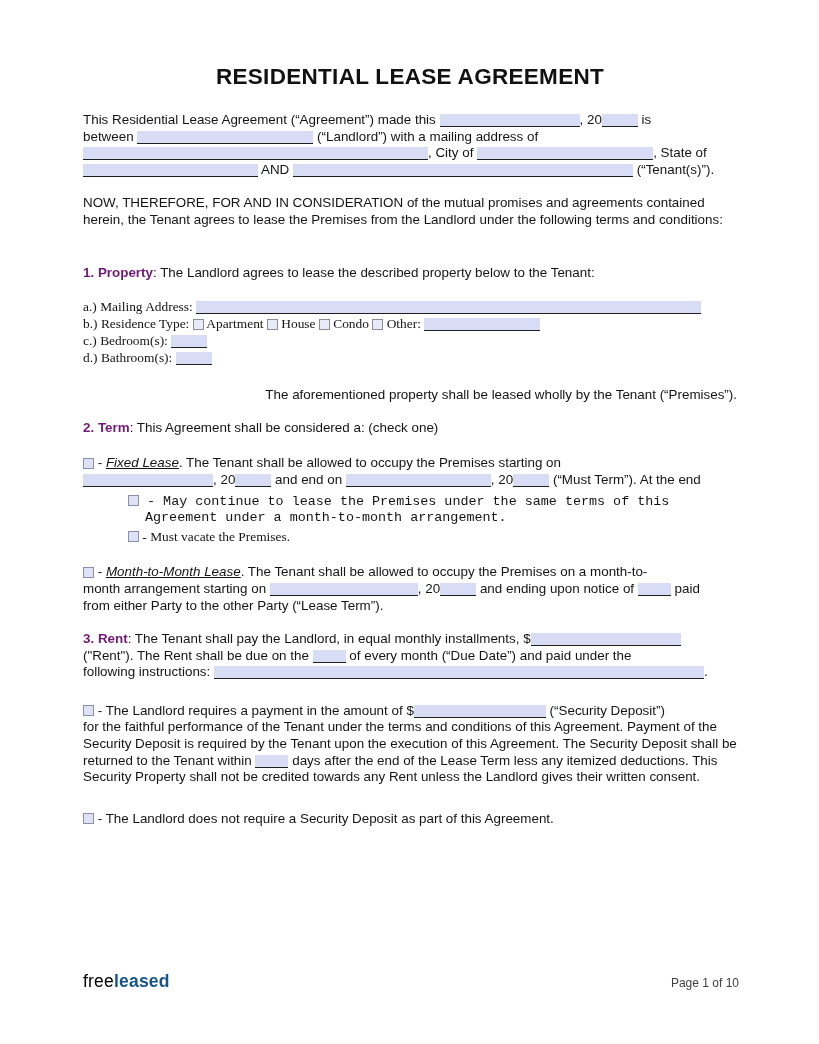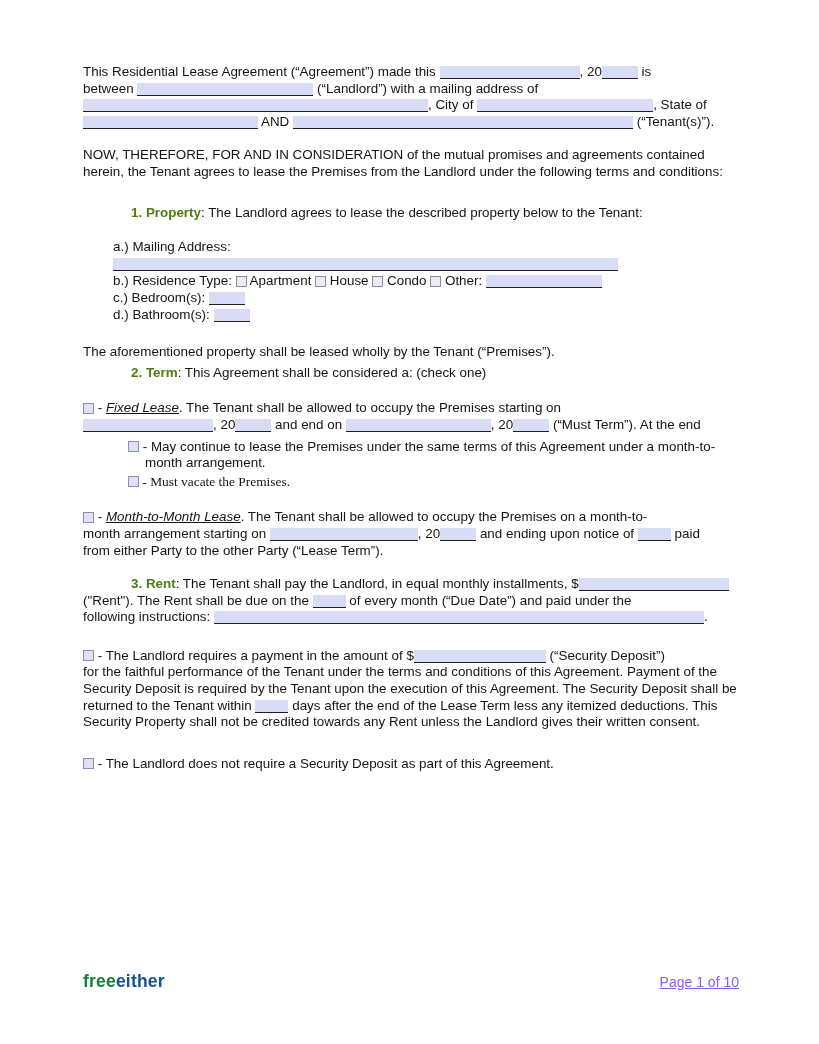--- a/index.html
+++ b/index.html
@@ -32,48 +32,49 @@
   }
   .cb {
     display:inline-block;
     width:11px; height:11px;
     background:#dfe2f6;
     border:1px solid #8a90ab;
     vertical-align:-1.5px;
   }
   .cb.plain { background:#e9ebf8; border-color:#8d8d96; }
   .uname { text-decoration:underline; }
-  .items { margin-left:30px; margin-bottom:21px; }
+  .items { margin-bottom:21px;font-family:Liberation Serif, serif; }
   .items .row { line-height:17px; }
   .sub { margin-left:45px; padding-left:17px; text-indent:-17px; }
-  .sub1 { margin-bottom:2px; }
+  .sub1 { margin-bottom:2px;font-family:Liberation Mono, monospace; }
   .sub2 { margin-bottom:19px;font-family:Liberation Serif, serif; }
-  .m-consideration { margin-bottom:24px; }
-  .m-premises { margin-bottom:4px; }
+  .m-consideration { margin-bottom:36px; }
+  .m-premises { margin-bottom:16px;text-align:right; }
   .m-sec2 { margin-bottom:19px; }
   .m-fixed { margin-bottom:5px; }
   .m-rent { margin-bottom:22px; }
   .m-dep1 { margin-bottom:25px; }
-  b { color:#4d7c0f;margin-left:48px; }
+  b { color:#701a75; }
   .footer {
     position:absolute;
     left:83px; right:80px; bottom:52px;
     display:flex; justify-content:space-between; align-items:baseline;
   }
   .logo { font-size:17.5px; letter-spacing:0.2px; }
-  .logo .free { color:#15803d; font-weight:700; }
+  .logo .free { color:#000000; font-weight:400; }
   .logo .forms { color:#17548f; font-weight:bold; }
-  .pagenum { font-size:14px; color:#8b5cf6;text-decoration:underline; }
+  .pagenum { font-size:12px; color:#404040; }
 </style>
 </head>
 <body>
 
 <div class="page">
   <div class="content">
 
+    <h1 class="title">RESIDENTIAL LEASE AGREEMENT</h1>
 
     <p>
       <span>This Residential Lease Agreement (“Agreement”) made this</span>
       <span class="field" style="width:140px"></span><span>, 20</span><span class="field" style="width:36px"></span>
       <span>is</span><br>
       <span>between</span>
       <span class="field" style="width:176px"></span>
       <span>(“Landlord”) with a mailing address of</span><br>
       <span class="field" style="width:345px"></span><span>, City of</span>
       <span class="field" style="width:176px"></span><span>, State of</span><br>
@@ -174,16 +175,16 @@
     </p>
 
     <p>
       <span class="cb"></span>
       <span>- The Landlord does not require a Security Deposit as part of this Agreement.</span>
     </p>
 
   </div>
 
   <div class="footer">
-    <div class="logo"><span class="free">free</span><span class="forms">either</span></div>
+    <div class="logo"><span class="free">free</span><span class="forms">leased</span></div>
     <div class="pagenum">Page 1 of 10</div>
   </div>
 </div>
 
 </body></html>

